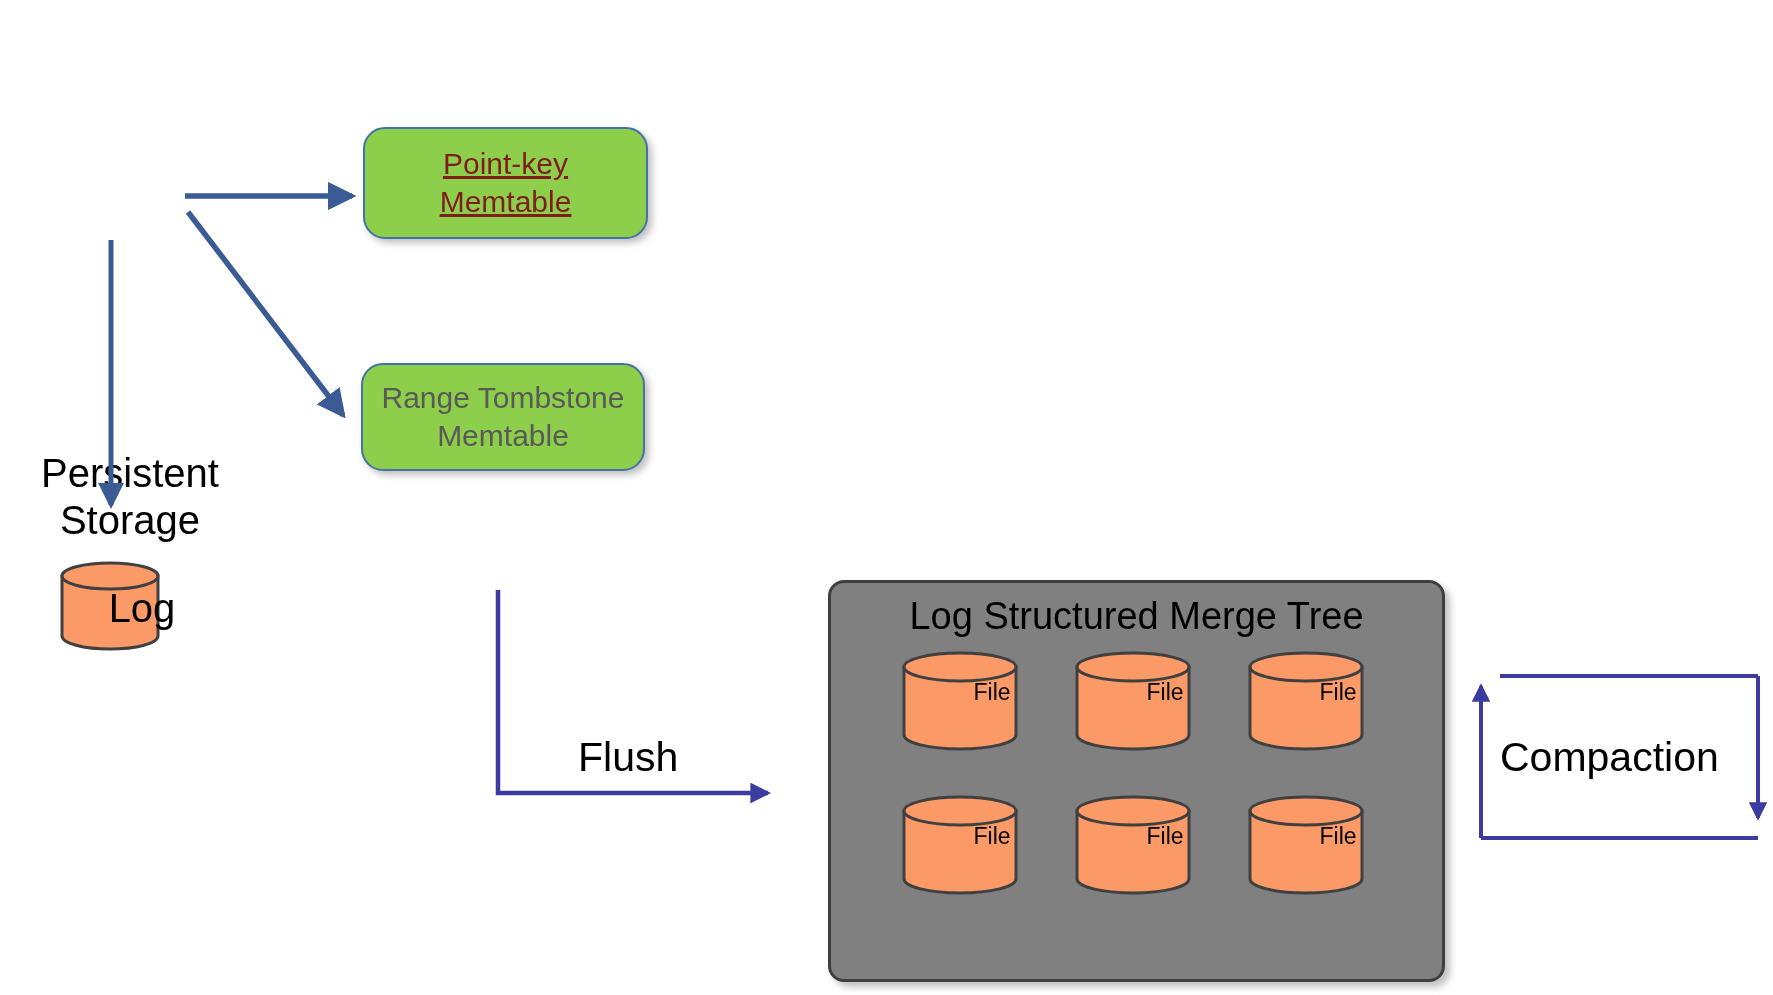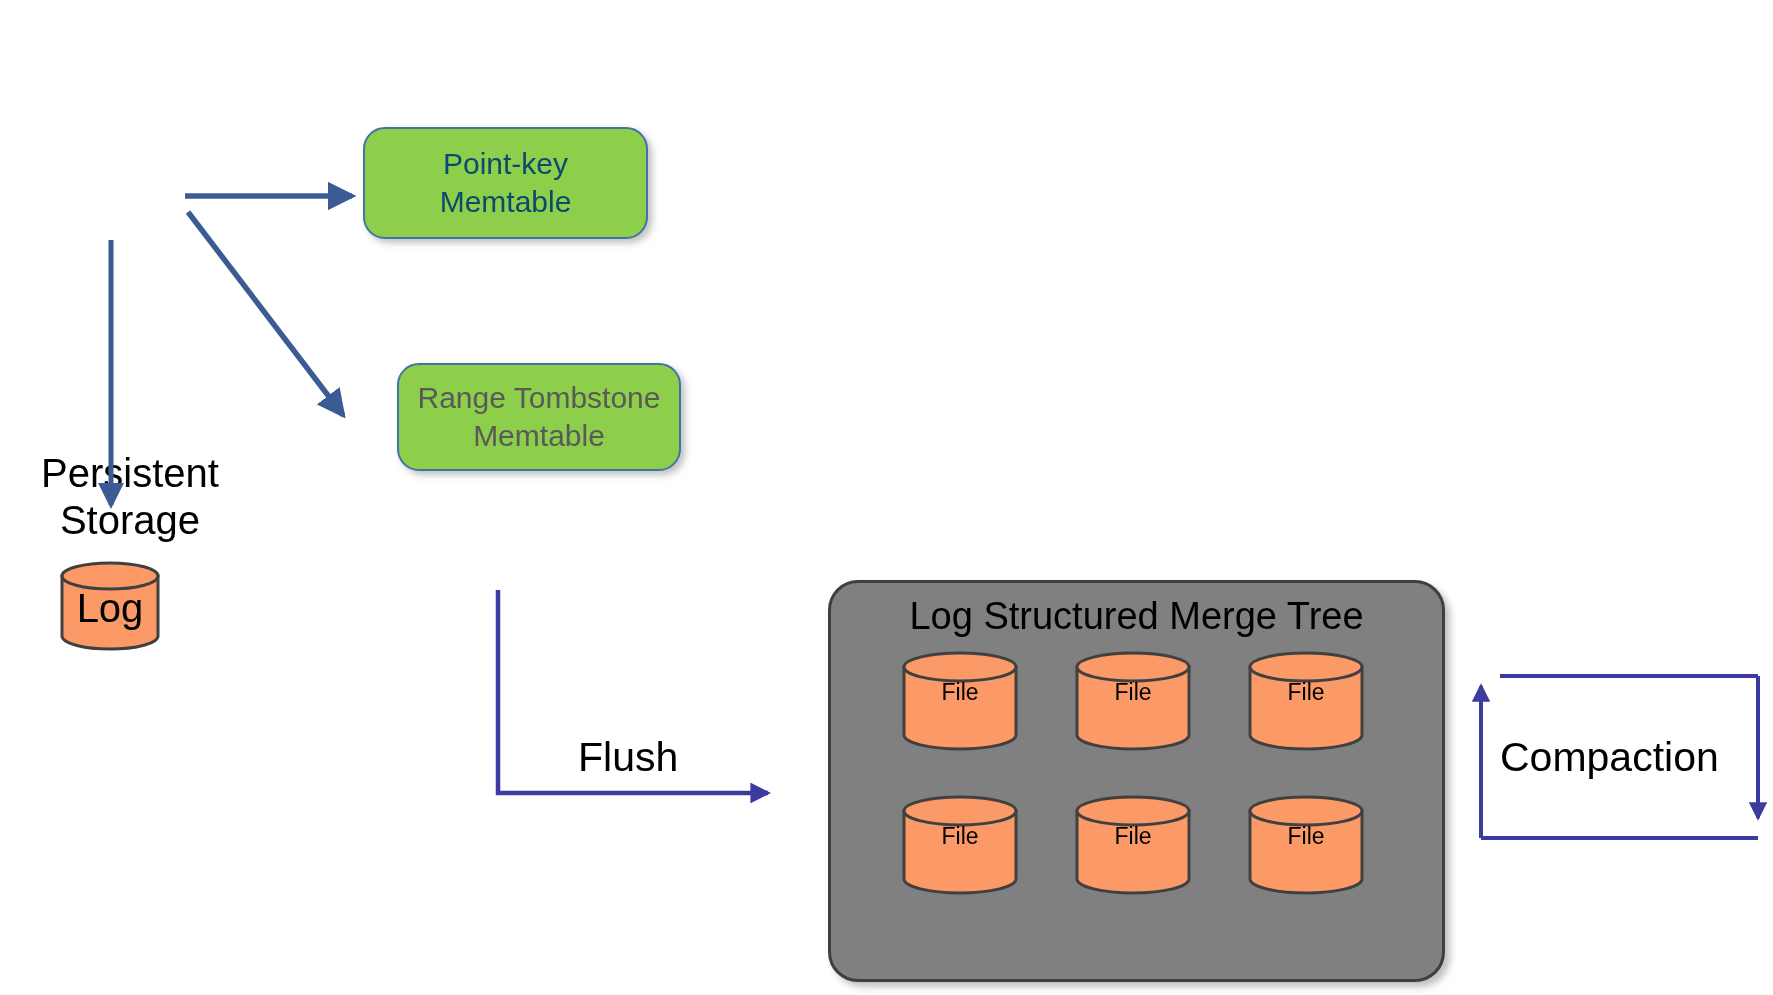--- a/index.html
+++ b/index.html
@@ -77,30 +77,29 @@
     left: 363px;
     top: 127px;
     width: 285px;
     height: 112px;
   }
   #range-tombstone-memtable {
     left: 361px;
     top: 363px;
     width: 284px;
     height: 108px;
-    margin-left: 36px;
   }
   
   #lsm-box {
     position: absolute;
     left: 828px;
     top: 580px;
     width: 617px;
     height: 402px;
-    border-radius: 30px;
+    border-radius: 16px;
     box-sizing: border-box;
     border: 3px solid #3f3f3f;
     box-shadow: 5px 5px 7px rgba(150,150,150,0.6);
   }
   #lsm-title {
     position: absolute;
     left: 0;
     top: 12px;
     width: 100%;
     text-align: center;
@@ -116,20 +115,21 @@
     display: block;
     overflow: visible;
   }
   .cyl-text {
     position: absolute;
     left: 0;
     width: 100%;
     text-align: center;
     font-family: "Liberation Sans", sans-serif;
     color: #000000;
+    padding-left: 32px;
   }
   #log-cylinder {
     left: 60px;
     top: 562px;
     width: 100px;
     height: 88px;
   }
   #log-cylinder .cyl-text {
     top: 24px;
     font-size: 40px;
@@ -158,21 +158,21 @@
 <div id="canvas">
 
 
 
   <div class="lbl" id="persistent-storage-label">Persistent<br>Storage</div>
 
   <div class="lbl" id="flush-label">Flush</div>
 
   <div class="lbl" id="compaction-label">Compaction</div>
 
-  <div class="memtable" id="point-key-memtable" style="background: rgb(141, 206, 74); border: 2px solid rgb(68, 114, 168); color: #0c4a6e;">
+  <div class="memtable" id="point-key-memtable" style="background: rgb(141, 206, 74); border: 2px solid rgb(68, 114, 168); color: #7f1d1d; text-decoration: underline;">
     <span>Point-key<br>Memtable</span>
   </div>
 
   <div class="memtable" id="range-tombstone-memtable" style="background: rgb(141, 206, 74); border: 2px solid rgb(68, 114, 168); color: rgb(89, 89, 89);">
     <span>Range Tombstone<br>Memtable</span>
   </div>
 
   <div class="cylinder" id="log-cylinder">
     <svg width="100" height="88" viewBox="0 0 100 88">
       <path d="M2,14 L2,74 A48,13 0 0 0 98,74 L98,14 Z" fill="#FB9A66" stroke="#404040" stroke-width="3"></path>

